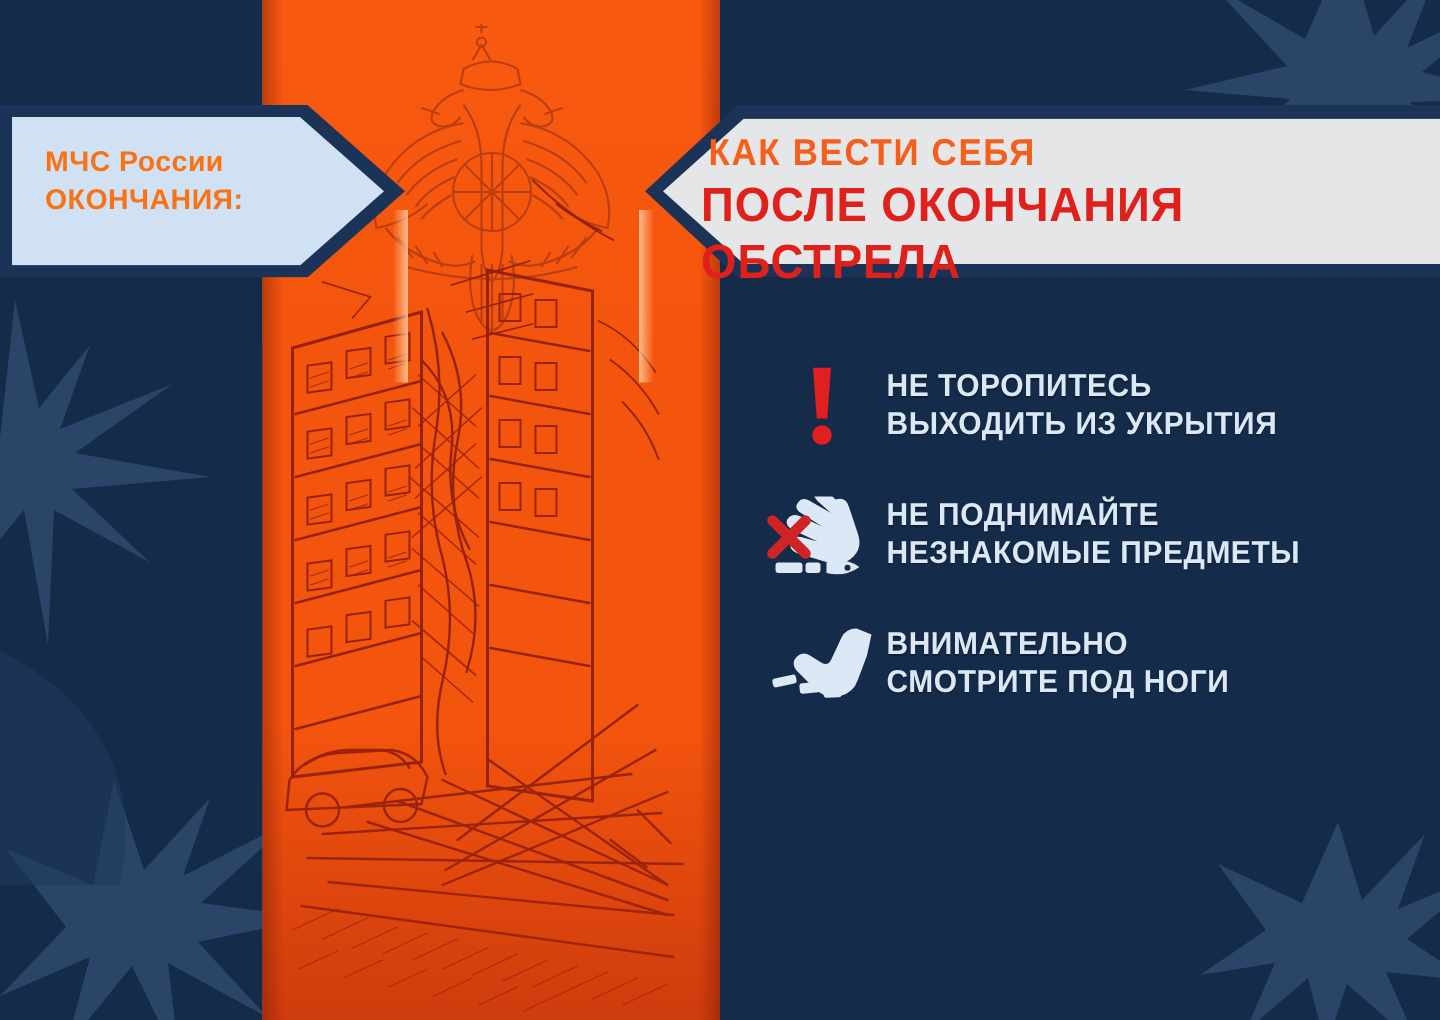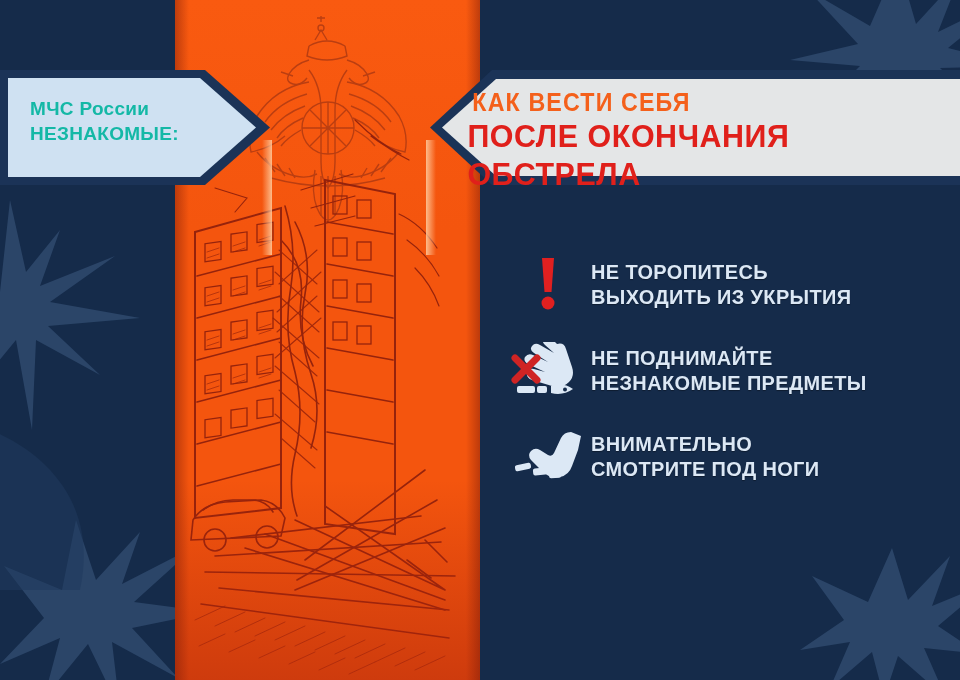--- a/index.html
+++ b/index.html
@@ -45,21 +45,21 @@
     -webkit-clip-path:polygon(0 0,205px 0,270px 57.5px,205px 115px,0 115px);
     clip-path:polygon(0 0,205px 0,270px 57.5px,205px 115px,0 115px);
   }
   .hdr-left-panel{
     position:absolute;left:8px;top:8px;width:248px;height:99px;background:#cfe1f2;
     -webkit-clip-path:polygon(0 0,192px 0,248px 49.5px,192px 99px,0 99px);
     clip-path:polygon(0 0,192px 0,248px 49.5px,192px 99px,0 99px);
   }
   .hdr-left-text{
     position:absolute;left:30px;top:26px;width:180px;
-    color:#14b8a6;font-weight:bold;font-size:19px;line-height:25px;
+    color:#f97316;font-weight:bold;font-size:19px;line-height:25px;
     letter-spacing:.3px;font-stretch:condensed;
   }
   .hdr-left-text span{display:block;white-space:nowrap;}
 
   .hdr-right-navy{
     position:absolute;left:430px;top:0;width:530px;height:115px;background:#1b3357;
     -webkit-clip-path:polygon(62px 0,530px 0,530px 115px,62px 115px,0 57.5px);
     clip-path:polygon(62px 0,530px 0,530px 115px,62px 115px,0 57.5px);
   }
   .hdr-right-panel{
@@ -84,21 +84,21 @@
   
   .glow{position:absolute;width:10px;height:115px;top:70px;}
   .glow.l{left:262px;background:linear-gradient(90deg,rgba(255,190,140,.0),rgba(255,205,160,.85));}
   .glow.r{left:426px;background:linear-gradient(270deg,rgba(255,190,140,.0),rgba(255,205,160,.85));}
 
   
   .advice{
     position:absolute;left:505px;top:245px;width:450px;
   }
   .advice-row{
-    position:relative;display:flex;align-items:center;min-height:78px;margin-bottom:8px;
+    position:relative;display:flex;align-items:flex-start;min-height:78px;margin-bottom:8px;
   }
   .advice-icon{
     width:86px;flex:0 0 86px;display:flex;align-items:center;justify-content:center;
   }
   .advice-text{
     color:#dce8f5;font-weight:bold;font-size:21px;line-height:25px;
     letter-spacing:.4px;font-stretch:condensed;
     text-shadow:0 1px 1px rgba(0,0,0,.35);
   }
   .advice-text span{display:block;white-space:nowrap;transform:scaleX(.95);transform-origin:left center;}
@@ -253,21 +253,21 @@
 
   <div class="header-band">
 
     <div class="glow l"></div>
     <div class="glow r"></div>
 
     <div class="hdr-left-navy"></div>
     <div class="hdr-left-panel"></div>
     <div class="hdr-left-text">
       <span>МЧС России</span>
-      <span>НЕЗНАКОМЫЕ:</span>
+      <span>ОКОНЧАНИЯ:</span>
     </div>
 
     <div class="hdr-right-navy"></div>
     <div class="hdr-right-panel"></div>
     <div class="hdr-title">
       <span class="line1">КАК ВЕСТИ СЕБЯ</span>
       <span class="line2">ПОСЛЕ ОКОНЧАНИЯ ОБСТРЕЛА</span>
     </div>
   </div>
 

